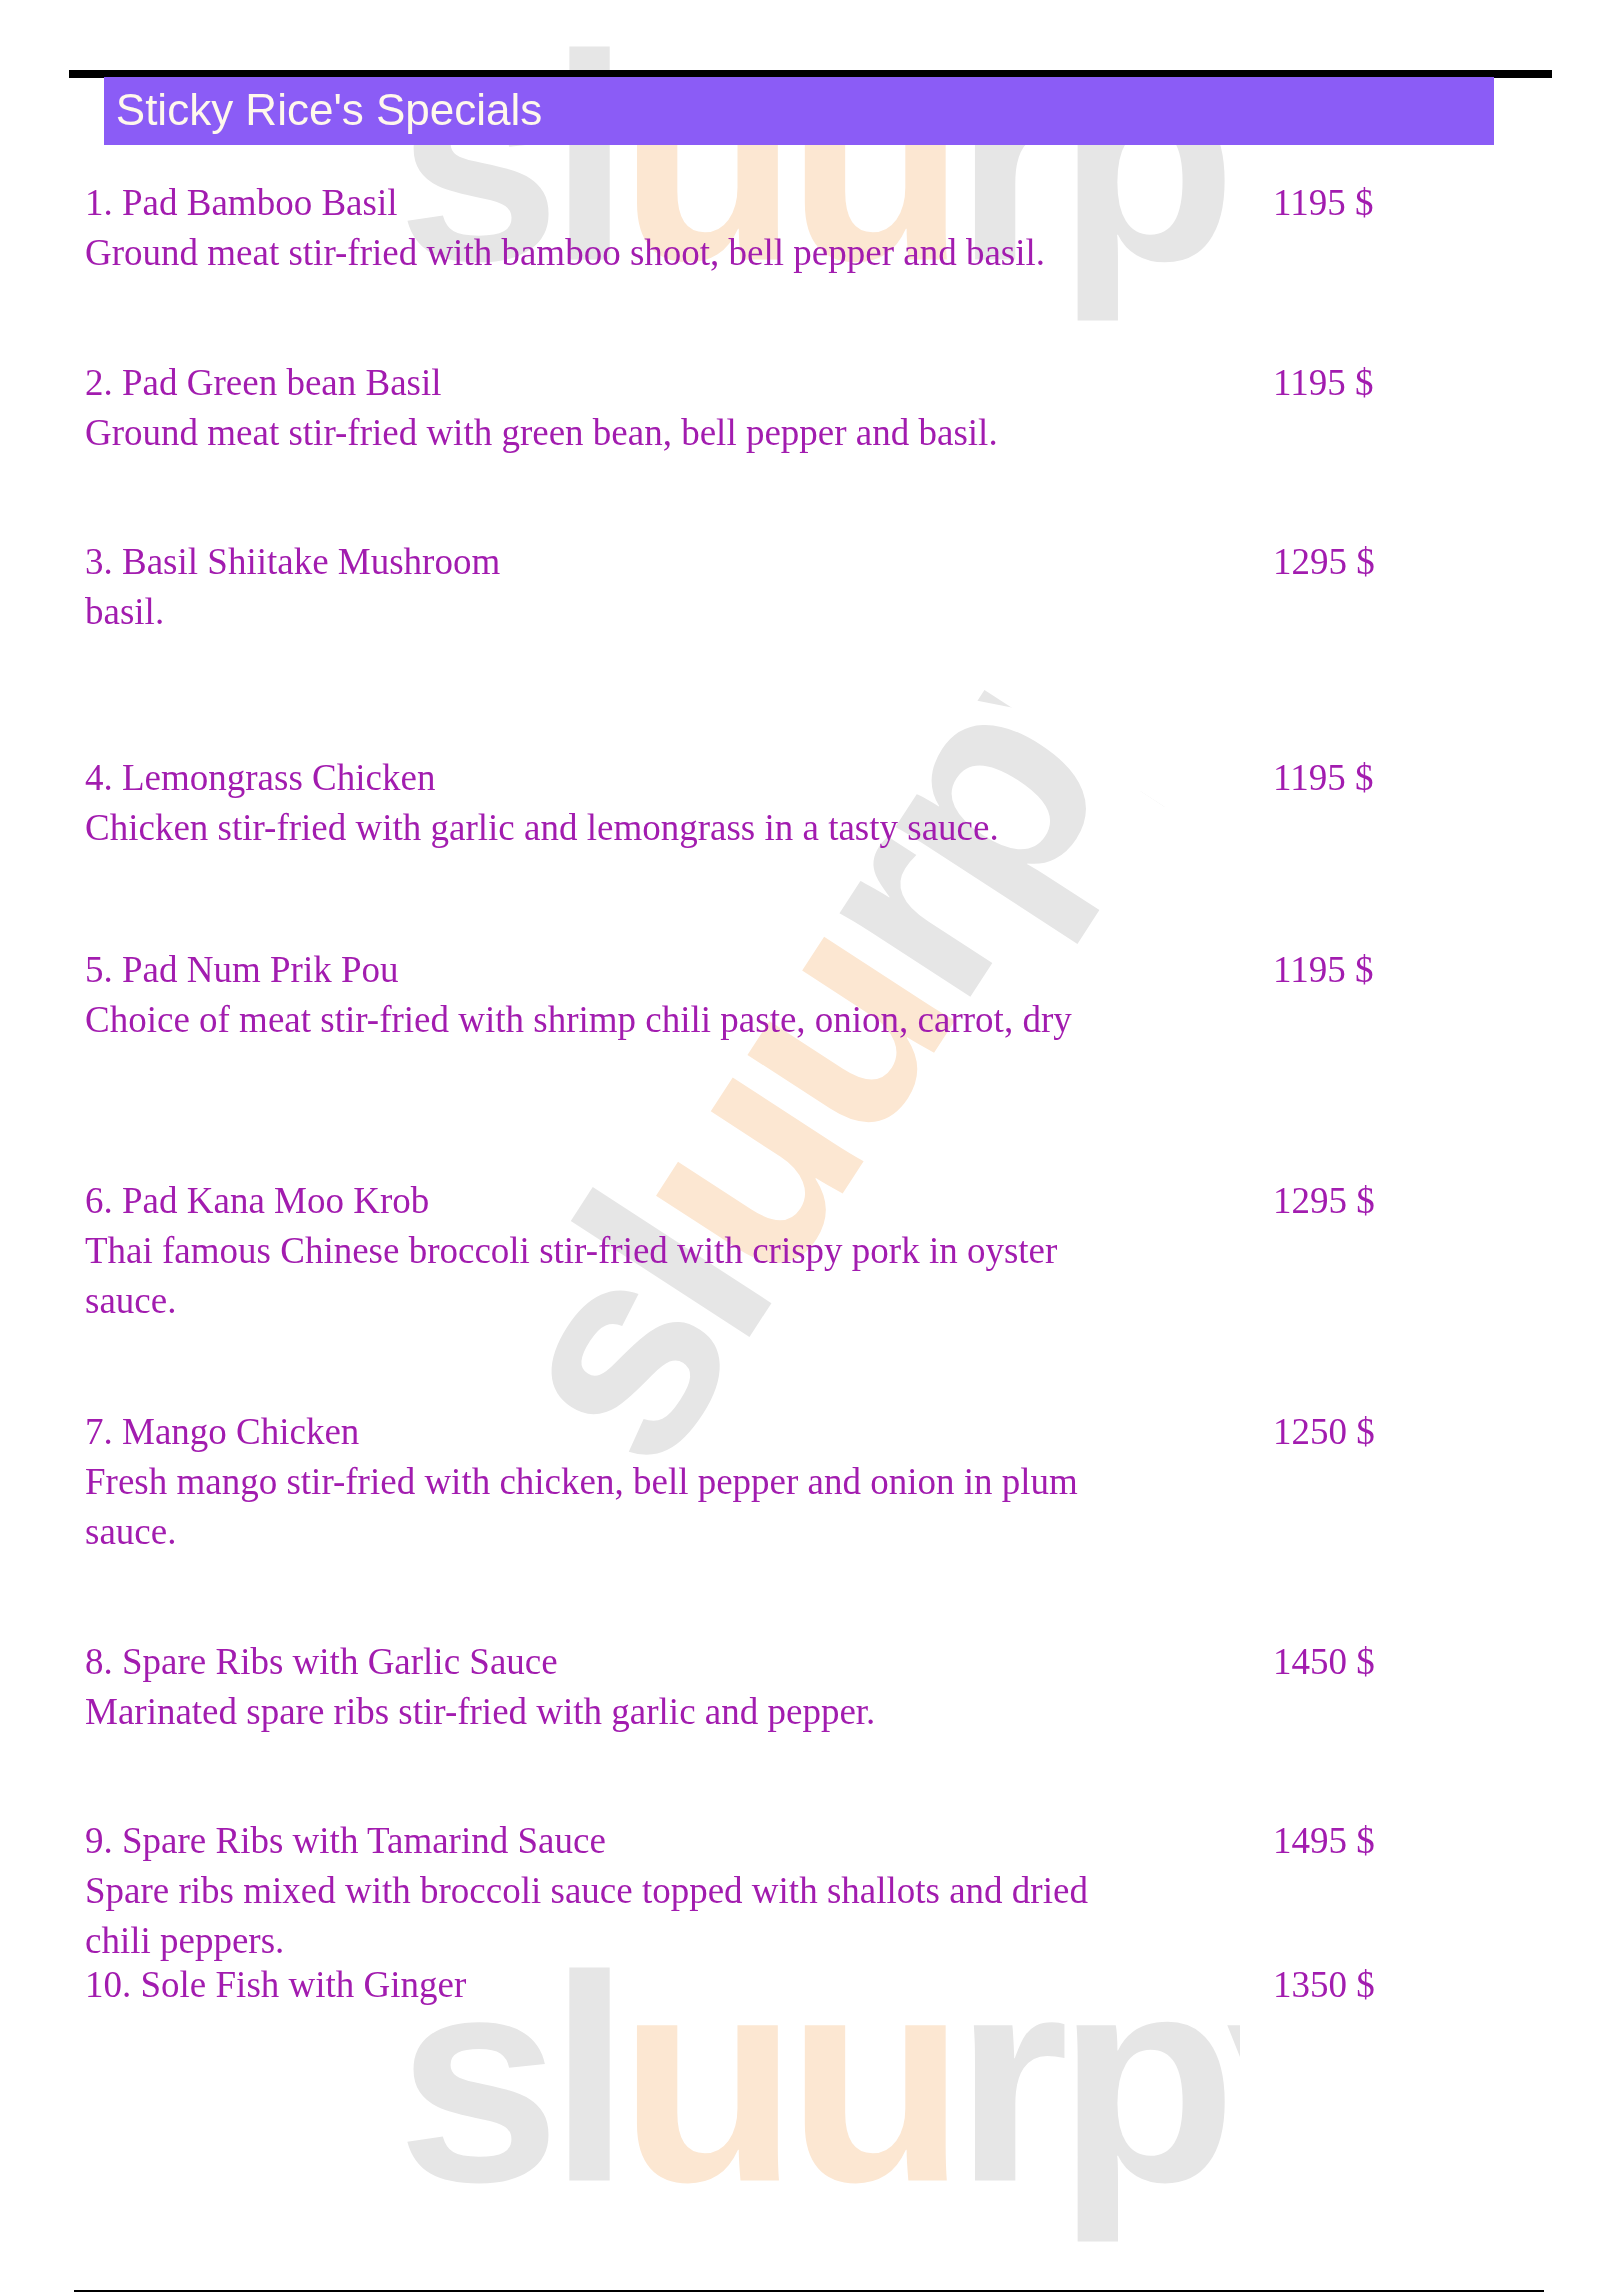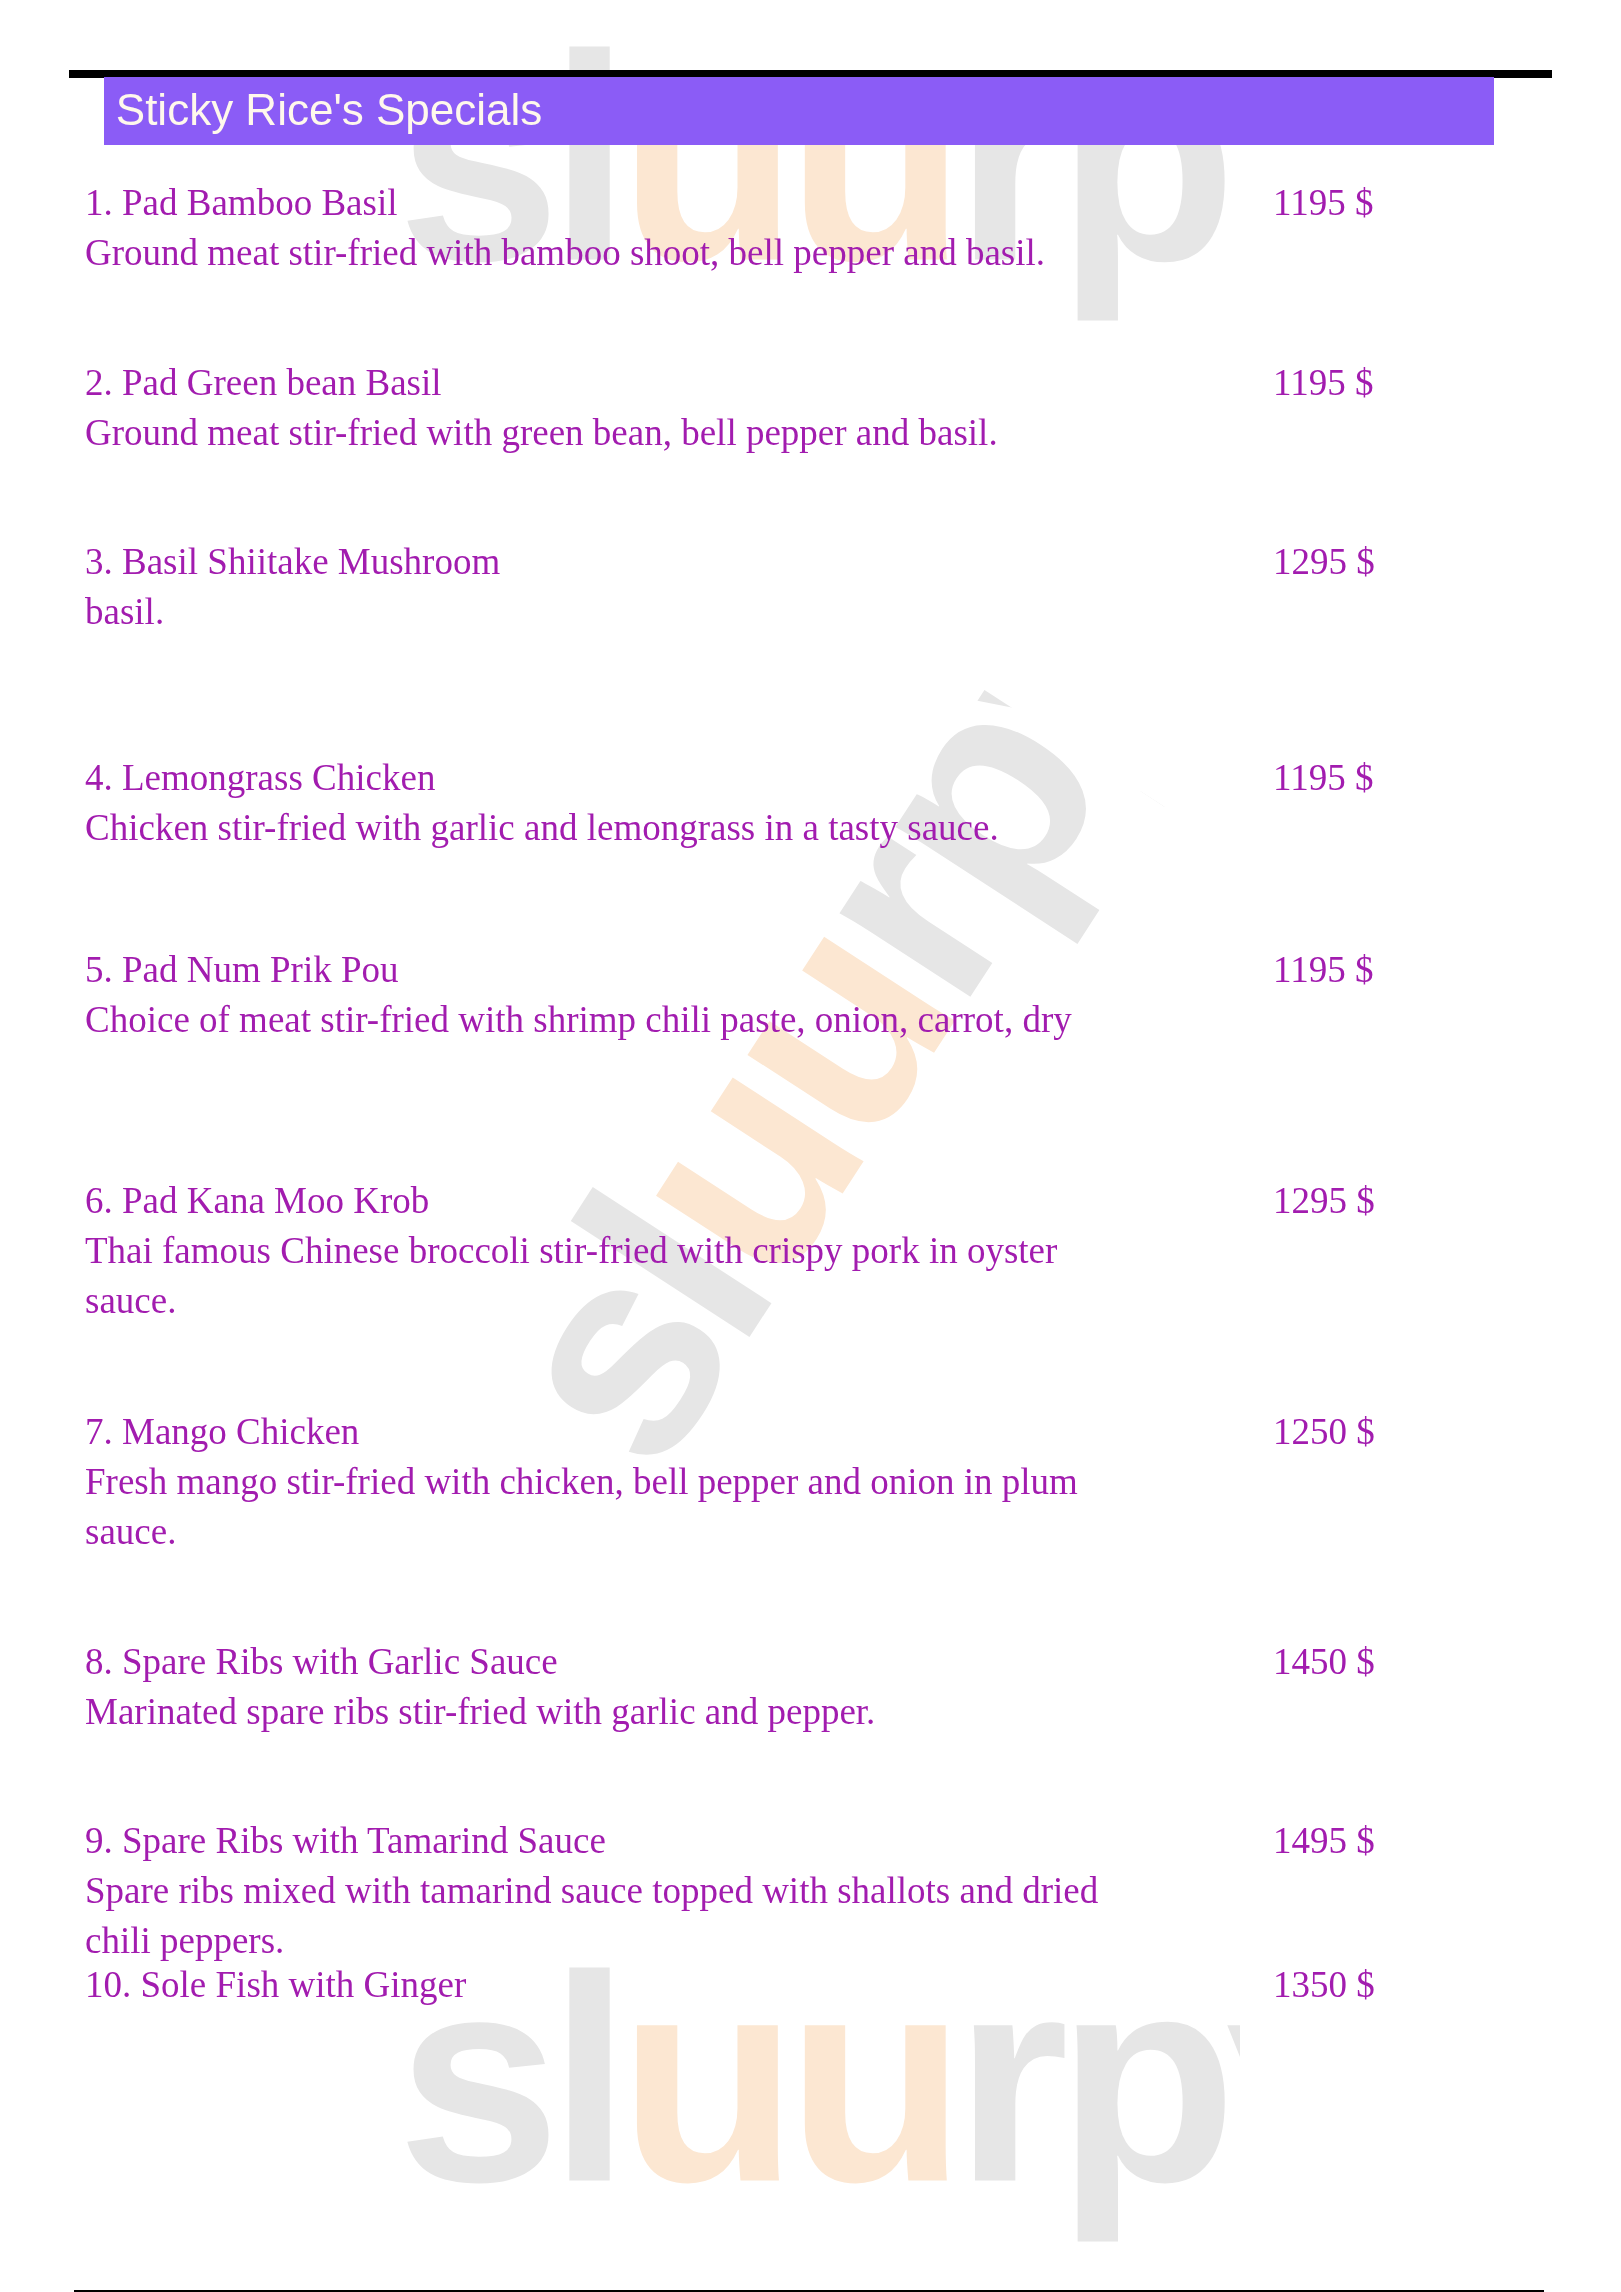--- a/index.html
+++ b/index.html
@@ -110,21 +110,21 @@
 
   <div class="menu-item" style="top:1637px;">
     <span class="item-title">8. Spare Ribs with Garlic Sauce</span>
     <span class="item-price">1450 $</span>
     <span class="item-desc-line">Marinated spare ribs stir-fried with garlic and pepper.</span>
   </div>
 
   <div class="menu-item" style="top:1816px;">
     <span class="item-title">9. Spare Ribs with Tamarind Sauce</span>
     <span class="item-price">1495 $</span>
-    <span class="item-desc-line">Spare ribs mixed with tamarind sauce topped with shallots and dried</span>
+    <span class="item-desc-line">Spare ribs mixed with broccoli sauce topped with shallots and dried</span>
     <span class="item-desc-line">chili peppers.</span>
   </div>
 
   <div class="menu-item" style="top:1960px;">
     <span class="item-title">10. Sole Fish with Ginger</span>
     <span class="item-price">1350 $</span>
   </div>
 
   <div class="bottom-rule"></div>
 </div>

